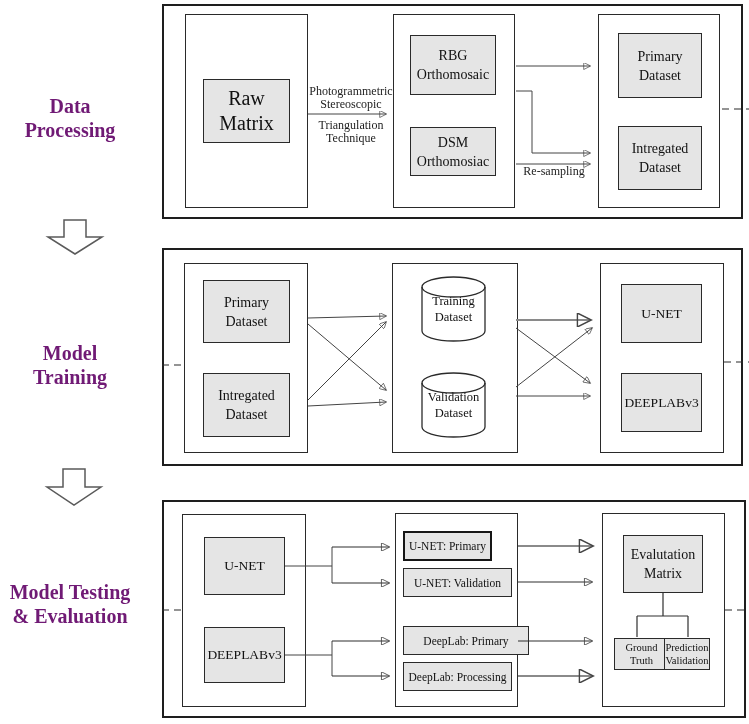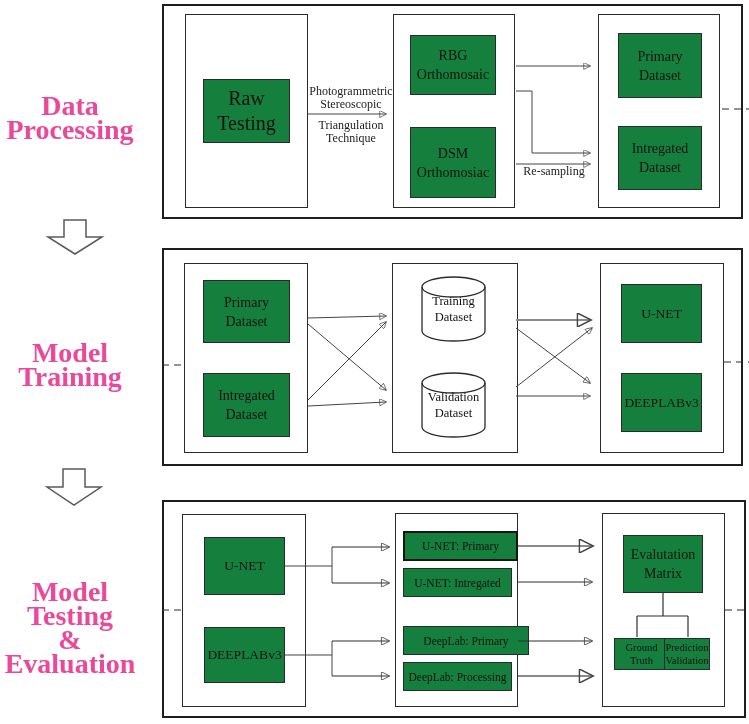--- a/index.html
+++ b/index.html
@@ -2,26 +2,26 @@
 <html><head>
 <meta charset="utf-8">
 <style>
   html,body{margin:0;padding:0;background:#fff;}
   .canvas{
     position:relative;width:749px;height:724px;background:#fff;overflow:hidden;
     font-family:"Liberation Serif","DejaVu Serif",serif;color:#111;
   }
   .title{
     position:absolute;left:0;width:140px;text-align:center;font-weight:bold;
-    font-size:28px;line-height:24px;white-space:pre-line;color:#ec4899;
+    font-size:20px;line-height:24px;white-space:pre-line;color:#701a75;
   }
   .outer{position:absolute;border:2px solid #1e1e1e;box-sizing:border-box;background:transparent;}
   .cont{position:absolute;border:1.5px solid #2a2a2a;box-sizing:border-box;background:transparent;}
   .box{
-    position:absolute;border:1px solid #2a2a2a;box-sizing:border-box;background:#15803d;
+    position:absolute;border:1px solid #2a2a2a;box-sizing:border-box;background:#e5e5e5;
     display:flex;align-items:center;justify-content:center;text-align:center;
     white-space:pre-line;font-size:14px;line-height:19px;
   }
   .box.big{font-size:20px;line-height:25px;}
   .box.md{font-size:13.5px;line-height:18px;text-align:center;}
   .box.sm{font-size:11.5px;line-height:14px;}
   .box.xs{font-size:10.5px;line-height:13px;}
   .box.strong{border-width:2px;border-color:#161616;}
   .lbl{
     position:absolute;text-align:center;white-space:pre-line;
@@ -47,25 +47,25 @@
   <div class="title" style="top:94px;">Data
 Processing</div>
   <div class="title" style="top:341px;">Model
 Training</div>
   <div class="title" style="top:580px;">Model Testing
 &amp; Evaluation</div>
 
   <div class="outer" style="left:162px;top:4px;width:581px;height:215px;"></div>
   <div class="cont" style="left:185px;top:14px;width:123px;height:194px;"></div>
   <div class="box big" style="left:203px;top:79px;width:87px;height:64px;">Raw
-Testing</div>
+Matrix</div>
   <div class="cont" style="left:393px;top:14px;width:122px;height:194px;"></div>
   <div class="box" style="left:410px;top:35px;width:86px;height:60px;">RBG
 Orthomosaic</div>
-  <div class="box" style="left:410px;top:127px;width:86px;height:71px;">DSM
+  <div class="box" style="left:410px;top:127px;width:86px;height:49px;">DSM
 Orthomosiac</div>
   <div class="cont" style="left:598px;top:14px;width:122px;height:194px;"></div>
   <div class="box" style="left:618px;top:33px;width:84px;height:65px;">Primary
 Dataset</div>
   <div class="box" style="left:618px;top:126px;width:84px;height:64px;">Intregated
 Dataset</div>
   <div class="lbl" style="left:303px;top:85px;width:96px;">Photogrammetric
 Stereoscopic</div>
   <div class="lbl" style="left:303px;top:119px;width:96px;">Triangulation
 Technique</div>
@@ -84,22 +84,22 @@
 Dataset</div>
   <div class="cont" style="left:600px;top:263px;width:124px;height:190px;"></div>
   <div class="box md" style="left:621px;top:284px;width:81px;height:59px;">U-NET</div>
   <div class="box md" style="left:621px;top:373px;width:81px;height:59px;">DEEPLABv3</div>
 
   <div class="outer" style="left:162px;top:500px;width:584px;height:218px;"></div>
   <div class="cont" style="left:182px;top:514px;width:124px;height:193px;"></div>
   <div class="box md" style="left:204px;top:537px;width:81px;height:58px;">U-NET</div>
   <div class="box md" style="left:204px;top:627px;width:81px;height:56px;">DEEPLABv3</div>
   <div class="cont" style="left:395px;top:513px;width:123px;height:194px;"></div>
-  <div class="box sm strong" style="left:403px;top:531px;width:115px;height:30px;">U-NET: Primary</div>
-  <div class="box sm" style="left:403px;top:568px;width:109px;height:29px;">U-NET: Intregated</div>
+  <div class="box sm strong" style="left:403px;top:531px;width:89px;height:30px;">U-NET: Primary</div>
+  <div class="box sm" style="left:403px;top:568px;width:109px;height:29px;">U-NET: Validation</div>
   <div class="box sm" style="left:403px;top:626px;width:126px;height:29px;">DeepLab: Primary</div>
   <div class="box sm" style="left:403px;top:662px;width:109px;height:29px;">DeepLab: Processing</div>
   <div class="cont" style="left:602px;top:513px;width:123px;height:194px;"></div>
   <div class="box" style="left:623px;top:535px;width:80px;height:58px;">Evalutation
 Matrix</div>
   <div class="box xs" style="left:614px;top:638px;width:55px;height:32px;">Ground
 Truth</div>
   <div class="box xs" style="left:664px;top:638px;width:46px;height:32px;">Prediction
 Validation</div>
 

